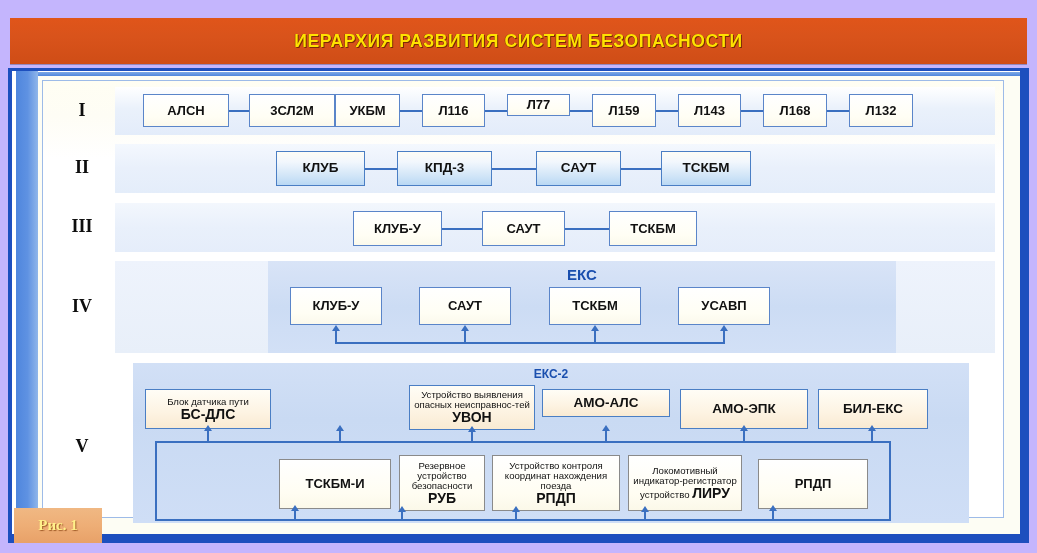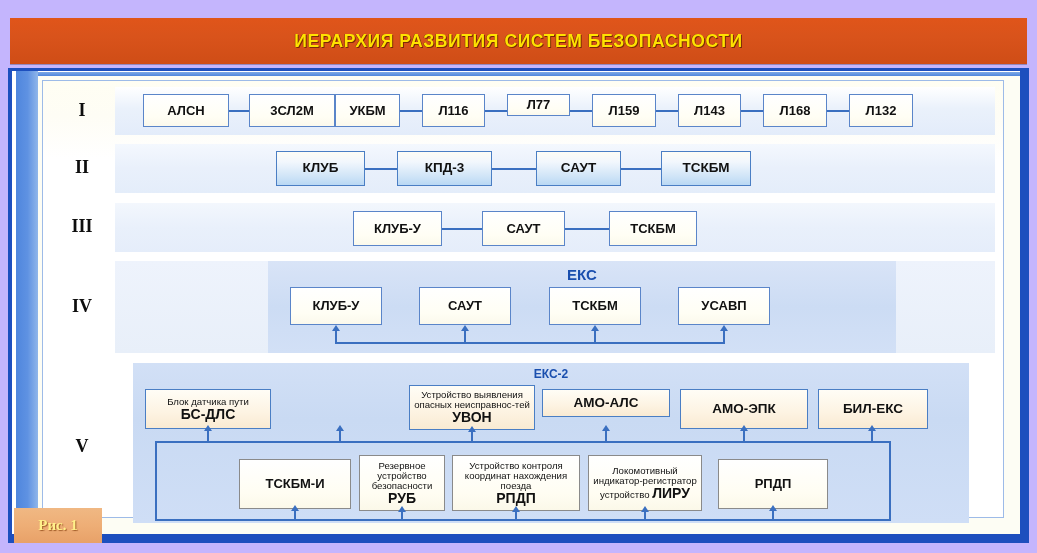--- a/index.html
+++ b/index.html
@@ -91,21 +91,21 @@
   .node.n-blue {
     background:linear-gradient(180deg,#fdfdf6 0%,#f2f7fd 30%,#cfe4f7 75%,#b9d8f4 100%);
     border:1px solid #4a7ec4; font-size:13.5px;
   }
   .node.n-peach {
     background:linear-gradient(180deg,#fffdf6 0%,#fdf3e2 60%,#f9ead2 100%);
     border:1px solid #4a7ec4; font-size:13.5px;
   }
   .node.n-grayb {
     background:linear-gradient(180deg,#ffffff 0%,#fffdf2 70%,#fbf8e9 100%);
-    border:1px solid #8a8a8a; font-size:13px;
+    border:1px solid #8a8a8a; font-size:13px;margin-left:40px;
   }
   .node.small { font-size:9.6px; font-weight:normal; padding:1px 2px; }
   .node.small b { font-weight:bold; font-size:14px; }
 
   
   .hline { position:absolute; height:2px; background:#3a6fc0; }
   .vline { position:absolute; width:2px; background:#3a6fc0; }
   .arrowup {
     position:absolute; width:0; height:0;
     border-left:4px solid transparent; border-right:4px solid transparent;

